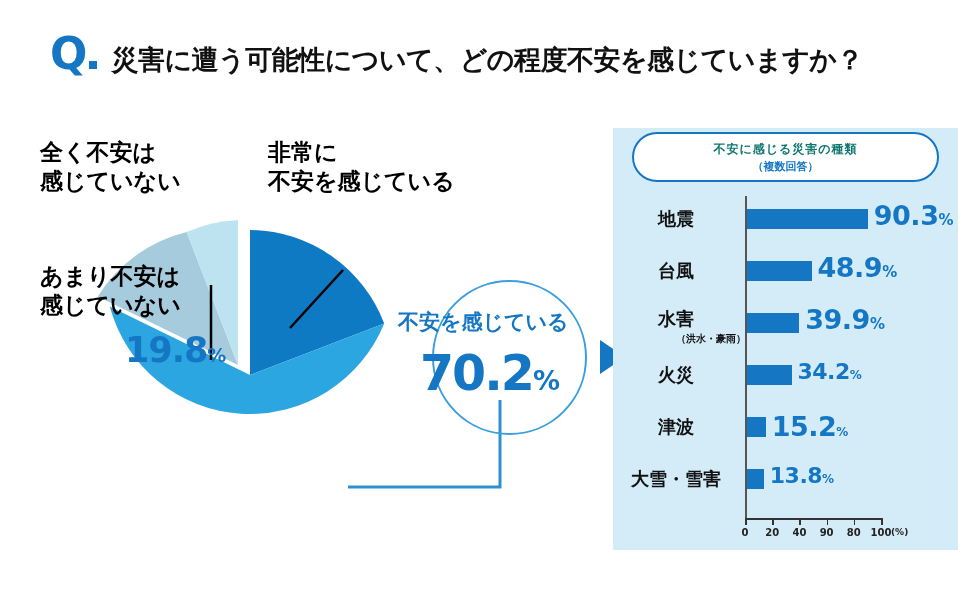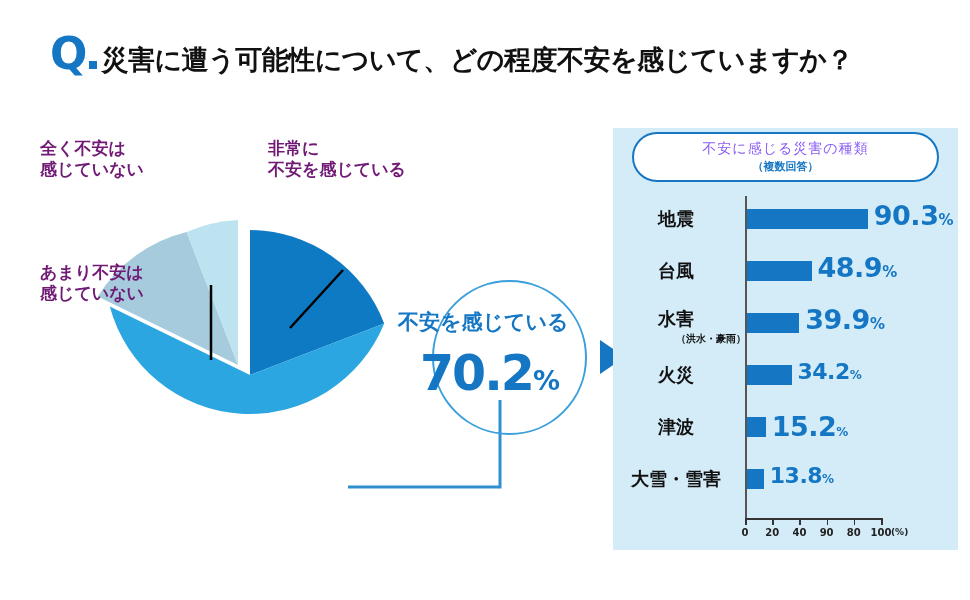--- a/index.html
+++ b/index.html
@@ -16,30 +16,30 @@
   .q-mark {
     font-family: "DejaVu Sans", sans-serif;
     font-size: 44px; font-weight: bold; color: #1577c4;
     line-height: 1; letter-spacing: -1px;
   }
   .q-dot {
     display: inline-block; width: 8px; height: 8px;
     background: #1577c4; margin-left: 3px; vertical-align: baseline;
   }
   .title-text {
-    font-size: 27px; font-weight: bold; color: #111; margin-left: 4px;
+    font-size: 27px; font-weight: bold; color: #111; margin-left: 14px;
     letter-spacing: -0.5px; white-space: nowrap;
   }
 
   
   .pie-wrap { position: absolute; left: 0; top: 110px; width: 620px; height: 470px; }
   .pie-svg { position: absolute; left: 0; top: 0; }
 
   .pie-label {
-    position: absolute; font-size: 17px; font-weight: bold; color: #701a75;
+    position: absolute; font-size: 23px; font-weight: bold; color: #000000;
     line-height: 1.25; white-space: nowrap;
   }
   .pct-blue {
     position: absolute; font-weight: bold; color: #1577c4; white-space: nowrap;
   }
   .pct-white {
     position: absolute; font-weight: bold; color: #ffffff; white-space: nowrap;
   }
   .pct-num { font-size: 35px; letter-spacing: -1px; }
   .pct-sign { font-size: 19px; }
@@ -71,21 +71,21 @@
   .panel {
     position: absolute; left: 613px; top: 128px;
     width: 345px; height: 422px; background: #d4ecf8;
   }
   .panel-head {
     position: absolute; left: 632px; top: 132px;
     width: 307px; height: 50px;
     background: #ffffff; border: 2px solid #1577c4; border-radius: 26px;
     display: flex; flex-direction: column; align-items: center; justify-content: center;
   }
-  .panel-head-main { font-size: 14px; font-weight: normal; color: #8b5cf6; letter-spacing: 1px; }
+  .panel-head-main { font-size: 12px; font-weight: bold; color: #0f766e; letter-spacing: 1px; }
   .panel-head-sub { font-size: 11px; font-weight: bold; color: #1577c4; margin-top: 1px; }
   .bar-cat {
     position: absolute; right: 224px; width: 140px; text-align: center;
     font-size: 18px; font-weight: bold; color: #111; white-space: nowrap;
   }
   .bar-cat-sub {
     position: absolute; right: 224px; width: 140px; text-align: right;
     font-size: 10px; font-weight: bold; color: #111; white-space: nowrap;
   }
   .bar-fill { position: absolute; height: 20px; background: #1577c4; }
@@ -143,20 +143,23 @@
     </div>
 
     <div class="pie-label" style="left:268px; top:28px;">
       <span>非常に</span><br>
       <span>不安を感じている</span>
     </div>
 
     <div class="pie-label" style="left:40px; top:152px;">
       <span>あまり不安は</span><br>
       <span>感じていない</span>
+    </div>
+    <div class="pct-blue" style="left:125px; top:220px;">
+      <span class="pct-num">19.8</span><span class="pct-sign">%</span>
     </div>
 
 
     <div class="inpie-label" style="left:160px; top:302px;">
       <span>やや不安を感じている</span>
     </div>
     <div class="pct-white" style="left:193px; top:326px;">
       <span class="pct-num-lg">50.3</span><span class="pct-sign-lg">%</span>
     </div>
   </div>

